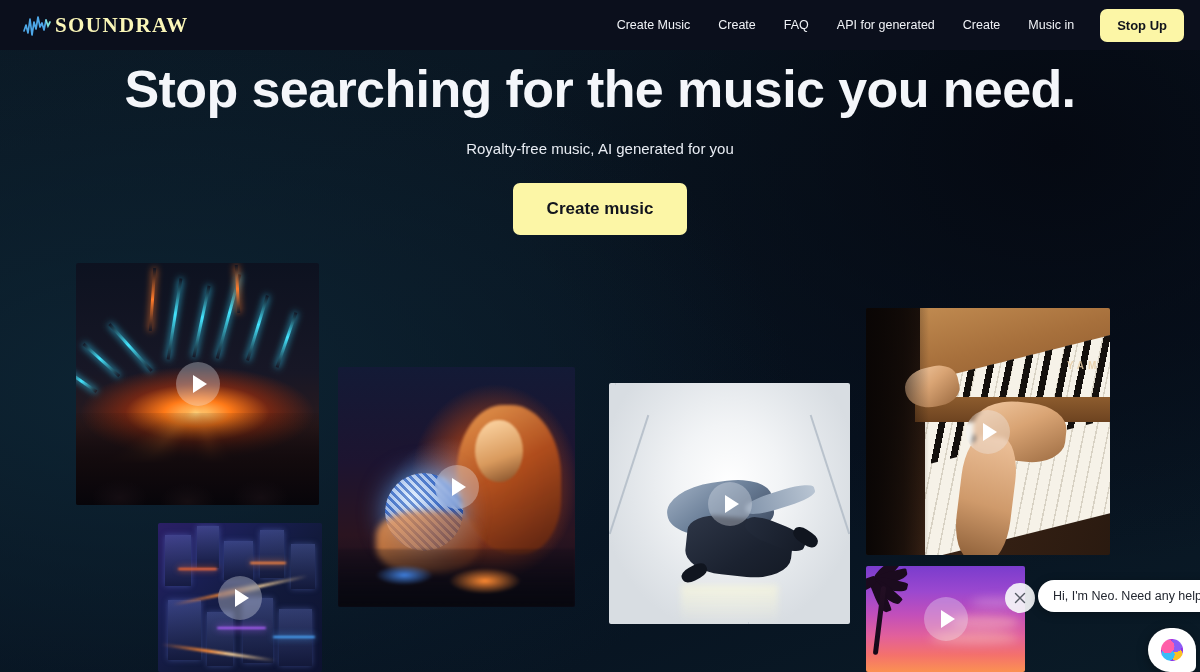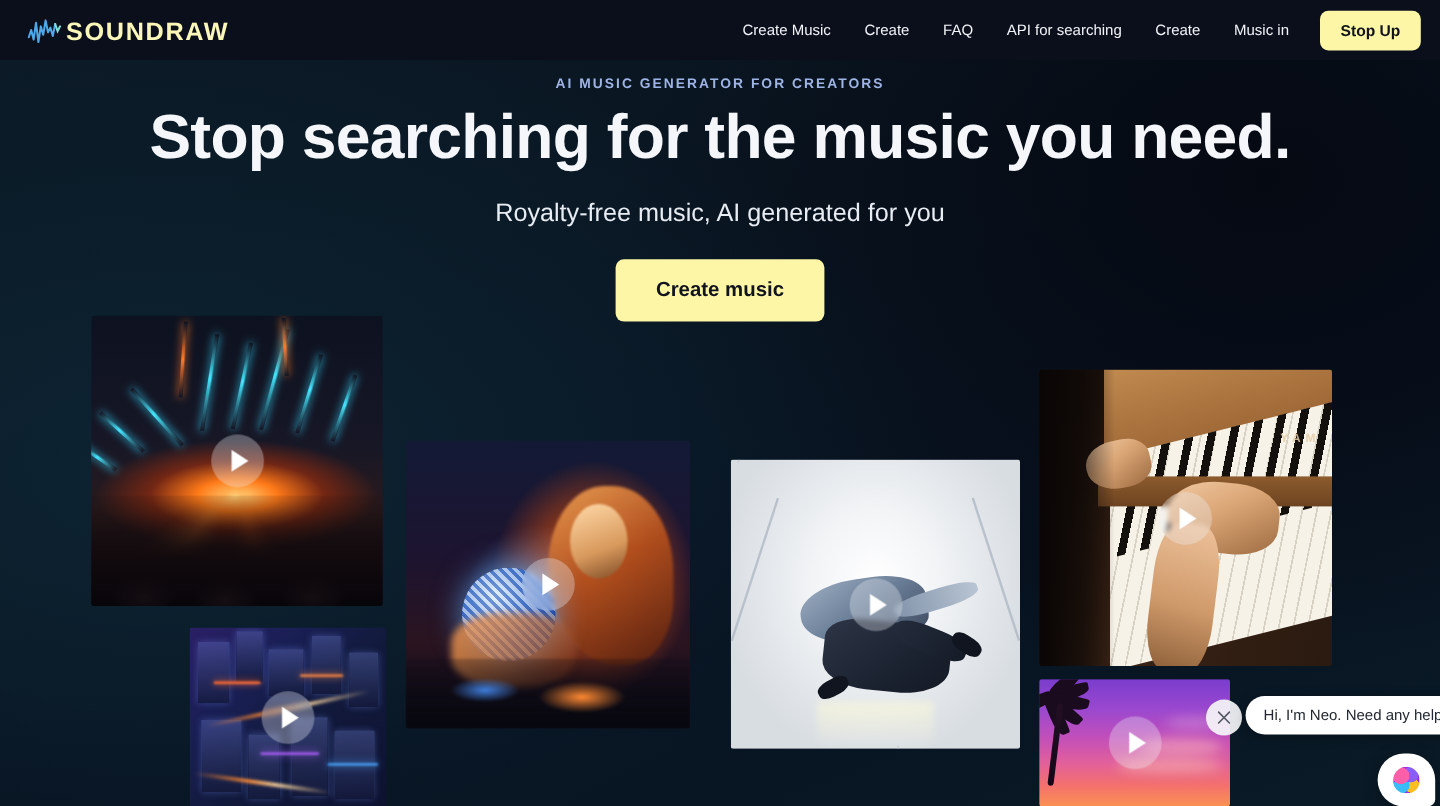--- a/index.html
+++ b/index.html
@@ -23,21 +23,21 @@
 
   
   .navbar {
     position:absolute; top:0; left:0;
     width:1200px; height:50px;
     background:#0b0f1c;
     display:flex; align-items:center;
     padding:0 16px 0 22px;
     z-index:40;
   }
-  .logo { display:flex; align-items:flex-end; gap:1px; }
+  .logo { display:flex; align-items:center; gap:1px;font-family:Liberation Serif, serif; }
   .logo-mark { width:32px; height:24px; display:block; }
   .logo-text {
     font-size:21px; font-weight:700; letter-spacing:1.4px;
     color:#fbf7b8;
     line-height:1;
   }
   .nav-links {
     margin-left:auto;
     display:flex; align-items:center; gap:0;
   }
@@ -78,21 +78,21 @@
   .hero-title {
     margin-top:12px;
     font-size:52px;
     line-height:1.07;
     font-weight:700;
     color:#f4f6fa;
     letter-spacing:-0.6px;
   }
   .hero-sub {
     margin-top:22px;
-    font-size:21px;
+    font-size:15px;
     color:#e8ecf3;
     font-weight:400;
   }
   .cta-wrap { margin-top:26px; pointer-events:auto; }
   .cta-btn {
     background:#fcf6a6;
     color:#11141d;
     font-size:17px; font-weight:700;
     border:none; border-radius:7px;
     padding:16px 34px;
@@ -451,29 +451,28 @@
         <path d="M2 18 L4 12 L6 20 L8 6 L10 22 L12 9 L14 16 L16 4 L18 14 L20 10 L22 17 L24 7" fill="none" stroke="#4ea8e8" stroke-width="1.7" stroke-linecap="round" stroke-linejoin="round"></path>
         <path d="M24 7 L26 13 L28 9" fill="none" stroke="#7fe0d8" stroke-width="1.7" stroke-linecap="round"></path>
       </svg>
       <span class="logo-text">SOUNDRAW</span>
     </div>
 
     <div class="nav-links">
       <a class="nav-link">Create Music</a>
       <a class="nav-link">Create</a>
       <a class="nav-link">FAQ</a>
-      <a class="nav-link">API for searching</a>
+      <a class="nav-link">API for generated</a>
       <a class="nav-link">Create</a>
       <a class="nav-link">Music in</a>
       <button class="signup-btn">Stop Up</button>
     </div>
   </div>
 
   <div class="hero">
-    <div class="eyebrow">AI MUSIC GENERATOR FOR CREATORS</div>
     <h1 class="hero-title">
       <span>Stop searching for the music you need.</span><br>
     </h1>
     <div class="hero-sub">Royalty-free music, AI generated for you</div>
     <div class="cta-wrap">
       <button class="cta-btn">Create music</button>
     </div>
   </div>
 
   <div class="card" style="left:76px; top:263px; width:243px; height:242px;">

